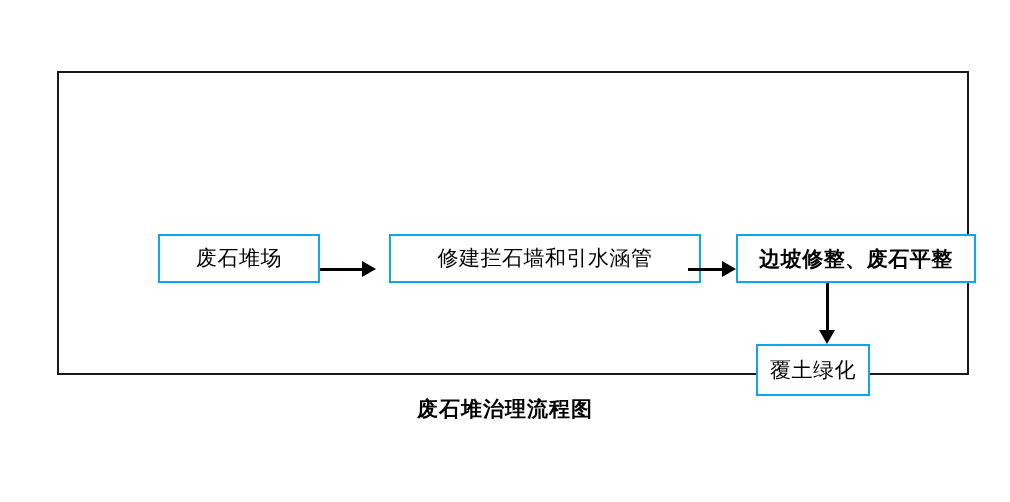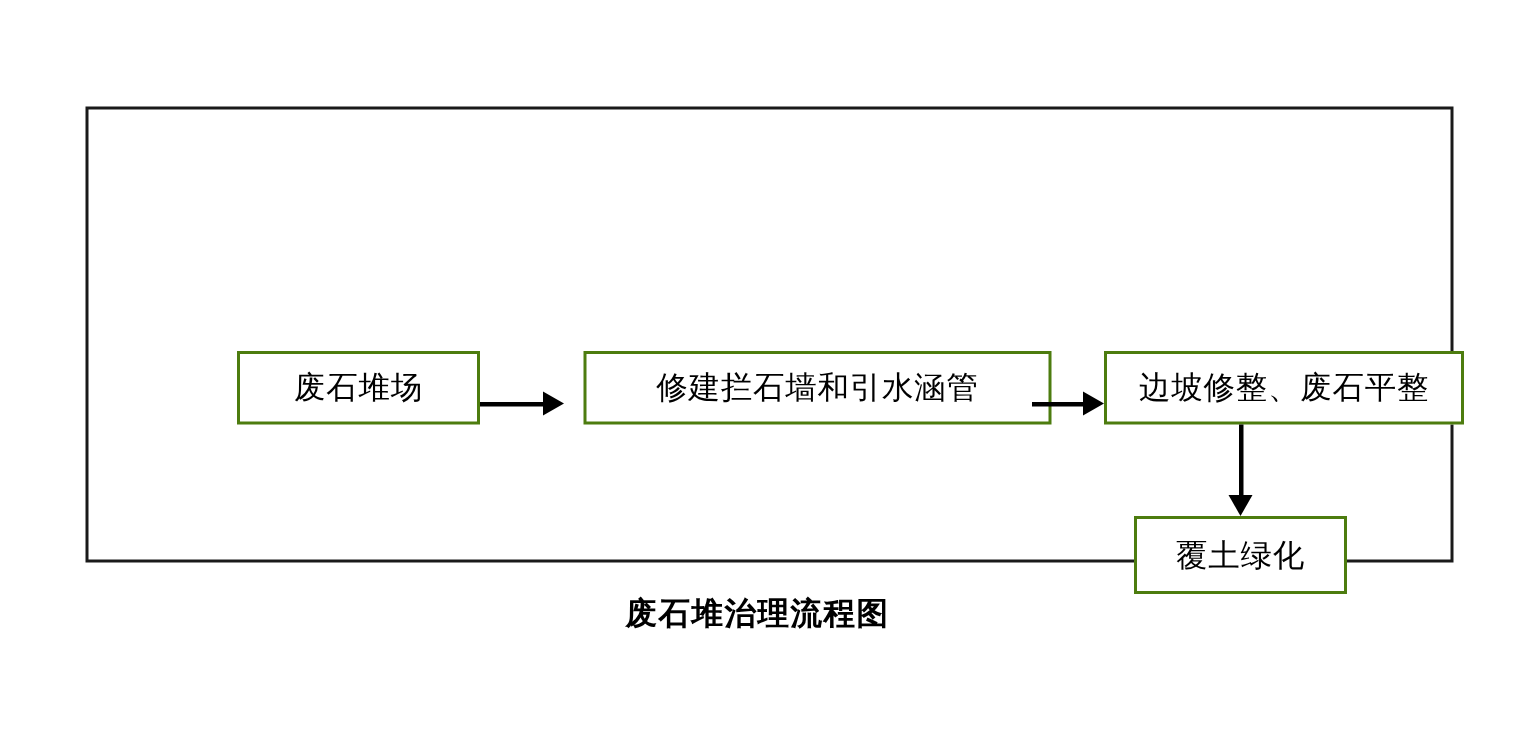--- a/index.html
+++ b/index.html
@@ -24,40 +24,40 @@
     width: 912px;
     height: 304px;
     border: 2px solid #1a1a1a;
     box-sizing: border-box;
     background: #ffffff;
   }
 
   
   .node {
     position: absolute;
-    border: 2px solid #4d7c0f;
+    border: 2px solid #0ea5e9;
     box-sizing: border-box;
     background: #ffffff;
     display: flex;
     align-items: center;
     justify-content: center;
   }
   .node .node-label {
     font-family: "DejaVu Serif", "Liberation Serif", serif;
     font-size: 21px;
     line-height: 1;
     color: #000000;
     white-space: nowrap;
     letter-spacing: 0.5px;
   }
 
   #node-waste-rock-yard   { left: 99px;  top: 161px; width: 162px; height: 49px; }
   #node-build-wall-culvert{ left: 330px; top: 161px; width: 312px; height: 49px; }
-  #node-slope-leveling    { left: 677px; top: 161px; width: 240px; height: 49px; }
-  #node-soil-greening     { left: 697px; top: 271px; width: 142px; height: 52px; text-align: right; }
+  #node-slope-leveling    { left: 677px; top: 161px; width: 240px; height: 49px; font-weight: bold; }
+  #node-soil-greening     { left: 697px; top: 271px; width: 114px; height: 52px; text-align: right; }
 
   
   .arrow-h {
     position: absolute;
     height: 20px;
   }
   .arrow-h .shaft {
     position: absolute;
     left: 0;
     top: 9px;

